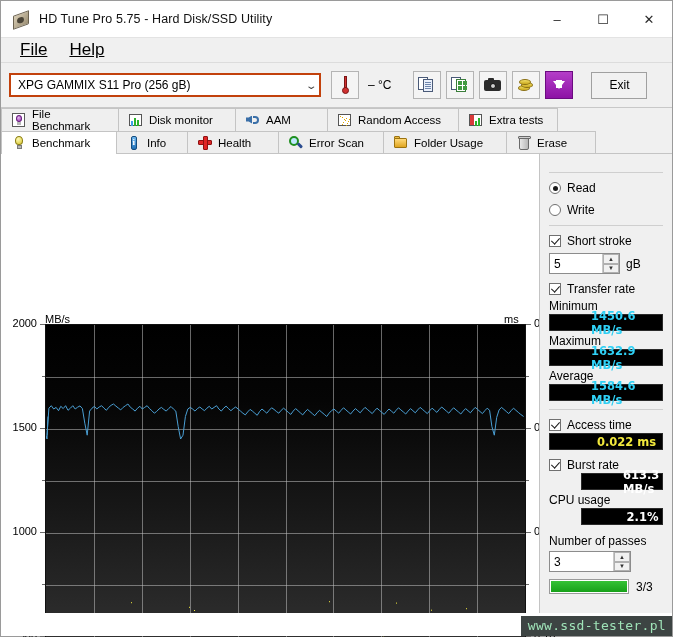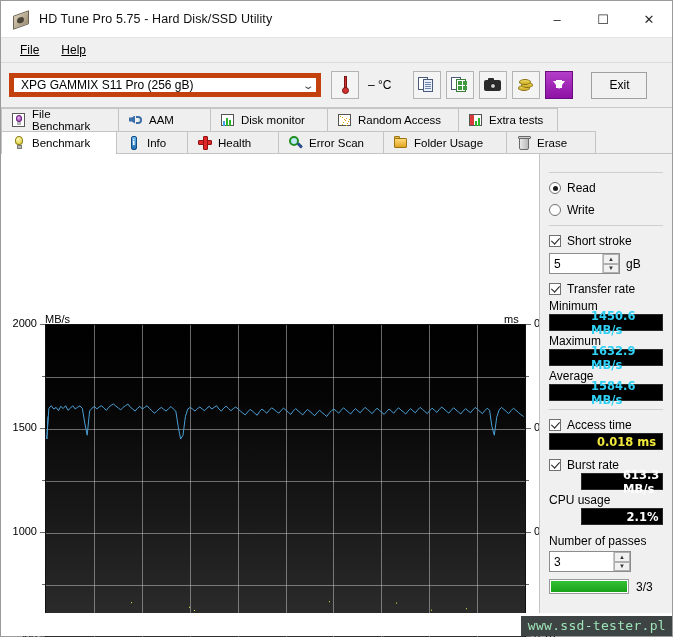--- a/index.html
+++ b/index.html
@@ -32,29 +32,29 @@
   .win-ctrl{margin-left:auto;display:flex;height:36px;}
   .win-ctrl div{
     width:46px;height:36px;display:flex;align-items:center;justify-content:center;
     font-size:13px;color:#2b2b2b;
   }
   
   .menubar{
     height:24px;flex:0 0 24px;background:#f0f0f0;display:flex;align-items:center;
     padding-left:8px;border-bottom:1px solid #dcdcdc;
   }
-  .menubar span{padding:3px 11px;font-size:12px;}
+  .menubar span{padding:3px 11px;font-size:17px;}
   .menubar span u{text-decoration:underline;}
   
   .toolbar{
     flex:0 0 44px;display:flex;align-items:center;padding:0 8px;gap:0;
     background:#f0f0f0;border-bottom:1px solid #c8c8c8;
   }
   .drivesel{
-    width:312px;height:24px;background:#fff;border:5px solid #c2410c;
+    width:312px;height:24px;background:#fff;border:2px solid #c2410c;
     display:flex;align-items:center;padding:0 4px 0 7px;box-sizing:border-box;
     font-size:12px;position:relative;
   }
   .drivesel .chev{margin-left:auto;font-size:10px;color:#444;transform:scaleX(1.5);}
   .tbtn{
     height:28px;min-width:28px;border:1px solid #b4b4b4;background:#f4f4f4;
     display:flex;align-items:center;justify-content:center;box-sizing:border-box;
   }
   .temp-btn{width:26px;margin-left:10px;}
   .temp-txt{font-size:12px;margin:0 0 0 9px;white-space:nowrap;}
@@ -281,35 +281,35 @@
   <div class="tabs">
     <div class="tabrow tabrow1">
       <div class="tab" style="width:118px">
         <span class="ti ti-filebulb">
             <i class="sq"></i>
             <i class="g2"></i>
             <i class="b2"></i>
           </span>
         <span>File Benchmark</span>
       </div>
-      <div class="tab" style="width:93px">
-        <span class="ti ti-spk">
-            <i class="c"></i>
-            <i class="w"></i>
-          </span>
-        <span>AAM</span>
-      </div>
       <div class="tab" style="width:118px">
         <span class="ti ti-chart">
             <i class="fr"></i>
             <b></b>
             <b></b>
             <b></b>
           </span>
         <span>Disk monitor</span>
+      </div>
+      <div class="tab" style="width:93px">
+        <span class="ti ti-spk">
+            <i class="c"></i>
+            <i class="w"></i>
+          </span>
+        <span>AAM</span>
       </div>
       <div class="tab" style="width:132px">
         <span class="ti ti-rnd">
             <i class="fr"></i>
           </span>
         <span>Random Access</span>
       </div>
       <div class="tab" style="width:100px">
         <span class="ti ti-extra">
             <i class="fr"></i>
@@ -936,21 +936,21 @@
       <div class="lcd cyan">1632.9 MB/s</div>
       <div class="lbl">Average</div>
       <div class="lcd cyan">1584.6 MB/s</div>
 
       <div class="sep"></div>
 
       <div class="check-row">
         <span class="cbox on"></span>
         <span>Access time</span>
       </div>
-      <div class="lcd yellow">0.018 ms</div>
+      <div class="lcd yellow">0.022 ms</div>
 
       <div class="check-row">
         <span class="cbox on"></span>
         <span>Burst rate</span>
       </div>
       <div class="lcd white">613.3 MB/s</div>
 
       <div class="lbl">CPU usage</div>
       <div class="lcd white">2.1%</div>
 

